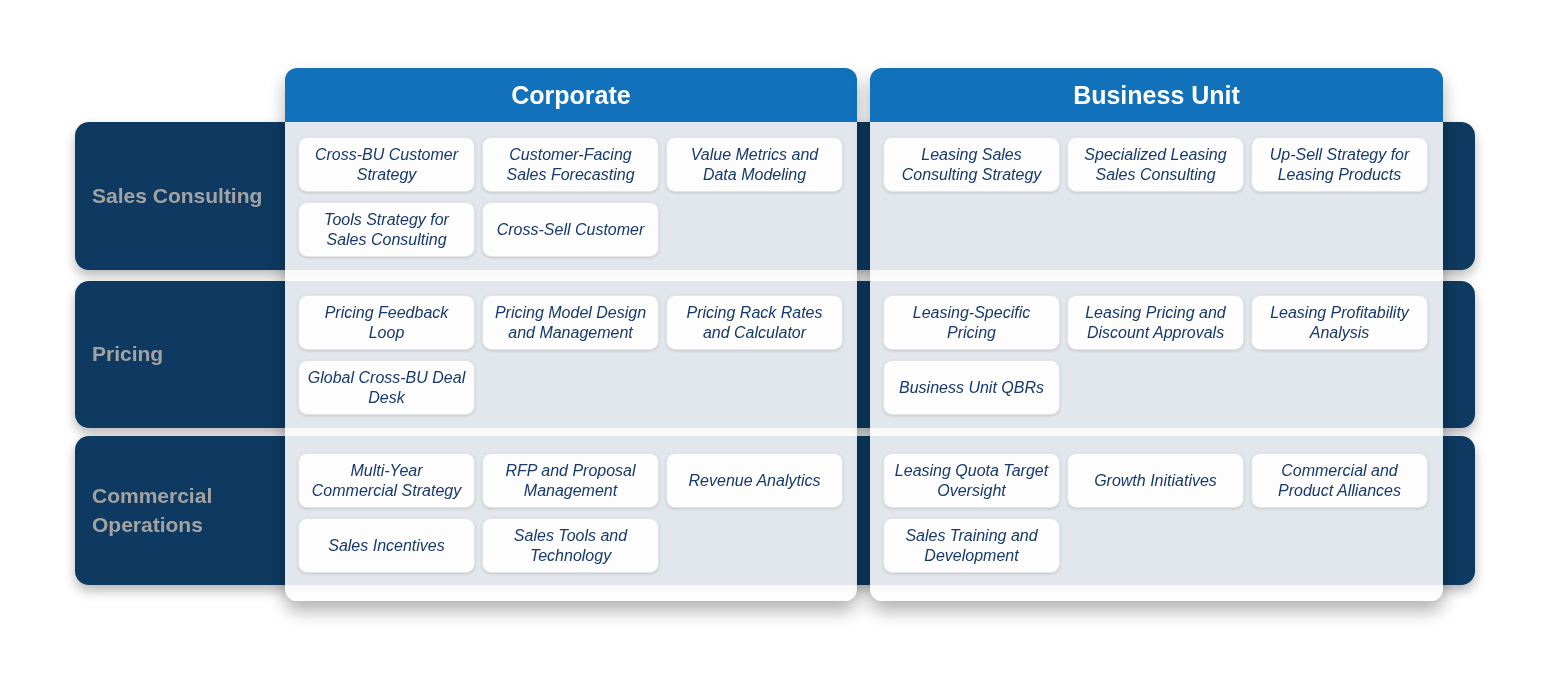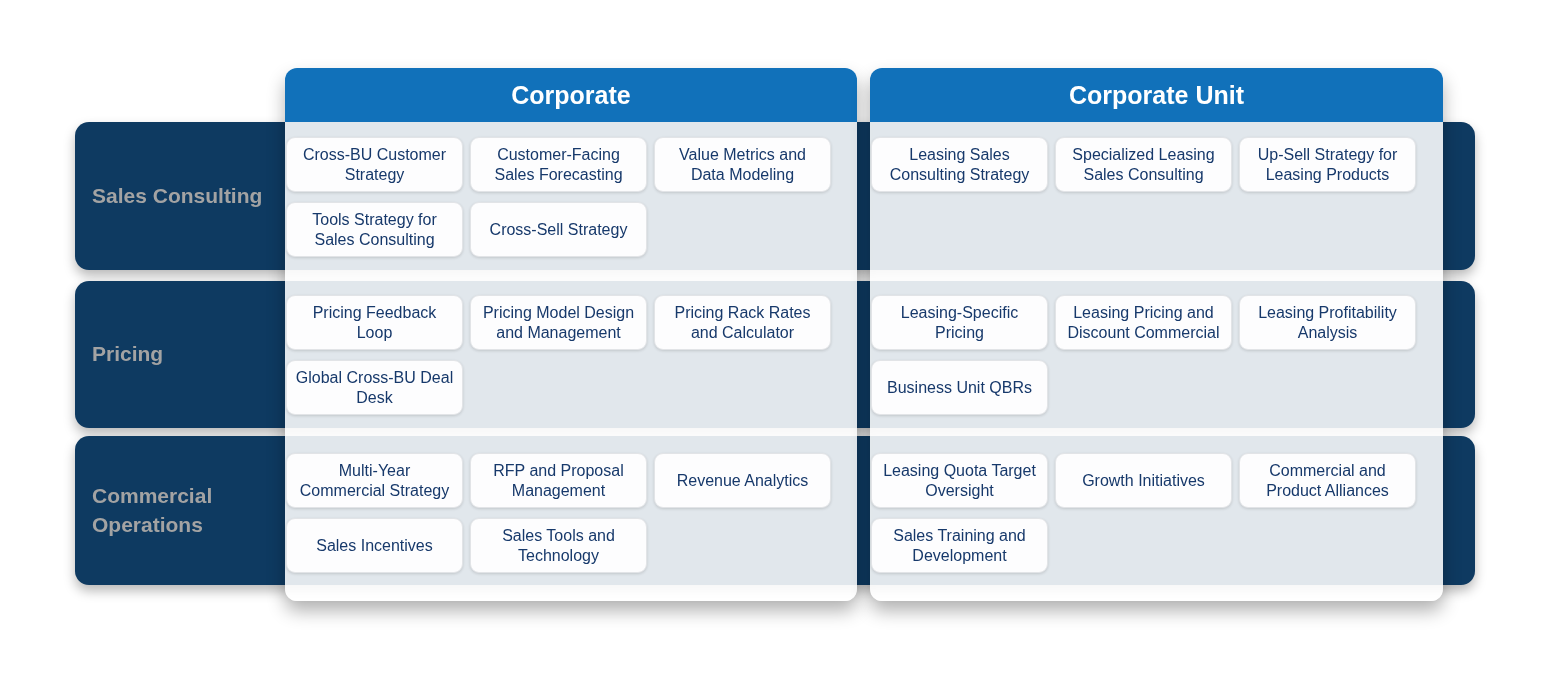--- a/index.html
+++ b/index.html
@@ -64,26 +64,27 @@
     justify-content:center;
   }
   .panel-body{
     position:relative;
     height:479px;
     background:var(--panel-body);
   }
   
   .band{
     position:absolute;
-    left:1px;
+    left:13px;
     width:546px;
     display:grid;
     grid-template-columns:repeat(3,177px);
     column-gap:7px;
     row-gap:10px;
+    font-style:italic;
   }
   .band.b0{top:15px;}
   .band.b1{top:173px;}
   .band.b2{top:331px;}
   .card{
     height:55px;
     background:#fdfdfe;
     border:1px solid #e2e4e7;
     border-radius:9px;
     box-shadow:0 1px 3px rgba(0,0,0,0.14);
@@ -114,21 +115,21 @@
 
   <div class="panel corporate">
     <div class="panel-header">Corporate</div>
     <div class="panel-body">
 
       <div class="band b0">
         <div class="card">Cross-BU Customer Strategy</div>
         <div class="card">Customer-Facing Sales Forecasting</div>
         <div class="card">Value Metrics and Data Modeling</div>
         <div class="card">Tools Strategy for Sales Consulting</div>
-        <div class="card">Cross-Sell Strategy</div>
+        <div class="card">Cross-Sell Customer</div>
       </div>
 
       <div class="band b1">
         <div class="card">Pricing Feedback Loop</div>
         <div class="card">Pricing Model Design and Management</div>
         <div class="card">Pricing Rack Rates and Calculator</div>
         <div class="card">Global Cross-BU Deal Desk</div>
       </div>
 
       <div class="band b2">
@@ -136,32 +137,32 @@
         <div class="card">RFP and Proposal Management</div>
         <div class="card">Revenue Analytics</div>
         <div class="card">Sales Incentives</div>
         <div class="card">Sales Tools and Technology</div>
       </div>
 
     </div>
   </div>
 
   <div class="panel business-unit">
-    <div class="panel-header">Corporate Unit</div>
+    <div class="panel-header">Business Unit</div>
     <div class="panel-body">
 
       <div class="band b0">
         <div class="card">Leasing Sales Consulting Strategy</div>
         <div class="card">Specialized Leasing Sales Consulting</div>
         <div class="card">Up-Sell Strategy for Leasing Products</div>
       </div>
 
       <div class="band b1">
         <div class="card">Leasing-Specific Pricing</div>
-        <div class="card">Leasing Pricing and Discount Commercial</div>
+        <div class="card">Leasing Pricing and Discount Approvals</div>
         <div class="card">Leasing Profitability Analysis</div>
         <div class="card">Business Unit QBRs</div>
       </div>
 
       <div class="band b2">
         <div class="card">Leasing Quota Target Oversight</div>
         <div class="card">Growth Initiatives</div>
         <div class="card">Commercial and Product Alliances</div>
         <div class="card">Sales Training and Development</div>
       </div>

